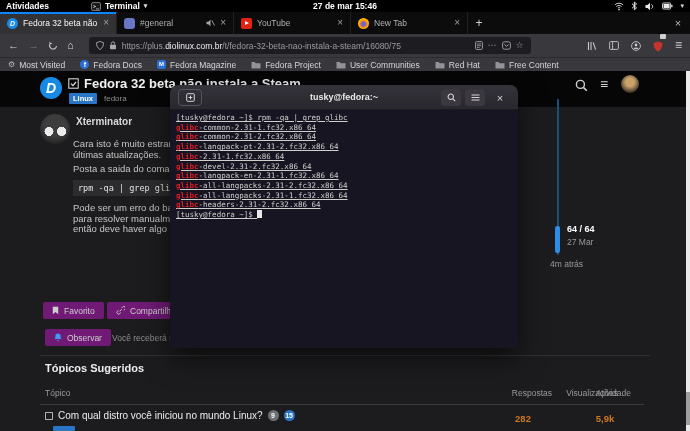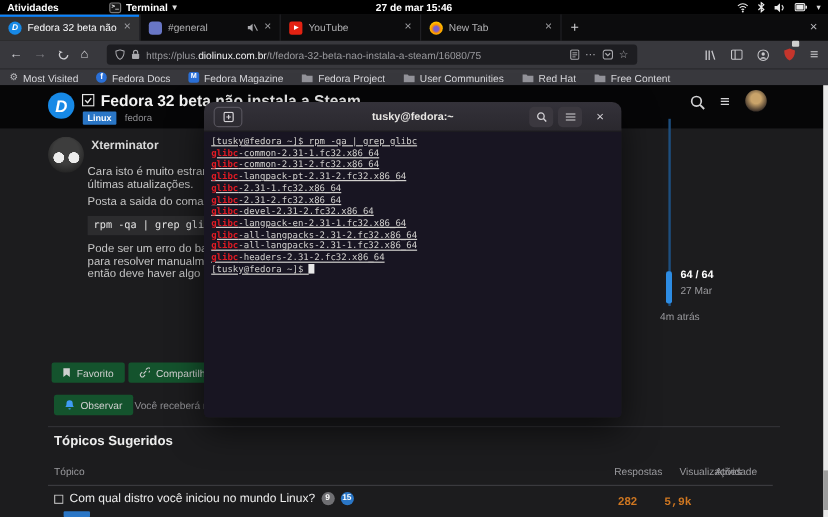--- a/index.html
+++ b/index.html
@@ -82,21 +82,21 @@
                radial-gradient(circle at 72% 58%, #ececec 0 16%, rgba(0,0,0,0) 17%),
                radial-gradient(circle at 50% 40%, #3d3d3d 0 45%, #121212 100%);}
   .post-author{position:absolute;left:76px;top:45px;font-size:10px;font-weight:bold;color:#d8d8d8;}
   .post-body{position:absolute;left:73px;top:68px;width:440px;font-size:9.5px;line-height:10.5px;color:#c6c6c6;}
   .post-body .pline{white-space:nowrap;}
   .pcode{margin:5px 0 7px 0;width:420px;background:#2c2c2e;color:#e3e3e3;
     font-family:"DejaVu Sans Mono",monospace;font-size:8.5px;padding:3px 5px;}
   .pgap{height:4px;}
 
   
-  .btn{position:absolute;height:17px;background:#14532d;border-radius:2px;color:#cfcfcf;font-size:8.5px;
+  .btn{position:absolute;height:17px;background:#701a75;border-radius:2px;color:#cfcfcf;font-size:8.5px;
     display:flex;align-items:center;gap:5px;padding:0 9px;white-space:nowrap;}
   .btn-fav{left:43px;top:231px;}
   .btn-share{left:107px;top:231px;width:92px;}
   .btn-watch{left:45px;top:258px;}
   .watch-note{position:absolute;left:112px;top:262px;font-size:8.5px;color:#8f8f93;white-space:nowrap;}
 
   
   .tl-line{position:absolute;left:557px;top:28px;width:2px;height:156px;background:#1d4e7e;}
   .tl-thumb{position:absolute;left:555px;top:155px;width:5px;height:27px;background:#2d8ce3;border-radius:2px;}
   .tl-pos{position:absolute;left:567px;top:153px;font-size:9px;font-weight:bold;color:#fff;}
@@ -115,21 +115,21 @@
   .sug-row-title{position:absolute;left:45px;top:339px;display:flex;align-items:center;gap:5px;}
   .sug-title{font-size:10px;color:#ececec;white-space:nowrap;}
   .cbadge{width:11px;height:11px;border-radius:50%;color:#fff;font-size:7px;font-weight:bold;
     text-align:center;line-height:11px;}
   .cbadge.gray{background:#6f6f73;}
   .cbadge.blue{background:#2a76c6;}
   .cell{position:absolute;top:342px;font-size:9.5px;text-align:center;}
   .cell.orange{color:#cf7721;font-weight:bold;}
   .cell.gray{color:#8b8b8f;margin-top:28px;}
   .c-replies{left:494px;width:58px;}
-  .c-views{left:532px;width:66px;font-family:Liberation Mono, monospace;}
+  .c-views{left:572px;width:66px;}
   .c-activity{left:596px;width:46px;text-align:right;}
   .tag-sliver{position:absolute;left:53px;top:355px;width:22px;height:5px;background:#2a76c6;border-radius:1px;}
 
   
   .pg-scroll{position:absolute;right:0;top:0;width:4px;height:360px;background:#e9e9e9;}
   .pg-thumb{position:absolute;right:0;top:321px;width:4px;height:33px;background:#9e9e9e;}
 
   
   .terminal{position:absolute;left:170px;top:85px;width:348px;height:263px;border-radius:8px 8px 4px 4px;
     box-shadow:0 10px 28px rgba(0,0,0,0.6);overflow:hidden;}
@@ -412,21 +412,20 @@
           </svg>
       </span>
       <span class="t-btn t-close">×</span>
     </div>
     <div class="t-body">
         <div class="tline">[tusky@fedora ~]$ rpm -qa | grep glibc</div>
         <div class="tline"><span class="tred">glibc</span>-common-2.31-1.fc32.x86_64</div>
         <div class="tline"><span class="tred">glibc</span>-common-2.31-2.fc32.x86_64</div>
         <div class="tline"><span class="tred">glibc</span>-langpack-pt-2.31-2.fc32.x86_64</div>
         <div class="tline"><span class="tred">glibc</span>-2.31-1.fc32.x86_64</div>
-        <div class="tline"><span class="tred">glibc</span>-2.31-2.fc32.x86_64</div>
         <div class="tline"><span class="tred">glibc</span>-devel-2.31-2.fc32.x86_64</div>
         <div class="tline"><span class="tred">glibc</span>-langpack-en-2.31-1.fc32.x86_64</div>
         <div class="tline"><span class="tred">glibc</span>-all-langpacks-2.31-2.fc32.x86_64</div>
         <div class="tline"><span class="tred">glibc</span>-all-langpacks-2.31-1.fc32.x86_64</div>
         <div class="tline"><span class="tred">glibc</span>-headers-2.31-2.fc32.x86_64</div>
         <div class="tline">[tusky@fedora ~]$ <span class="tcursor"></span></div>
       </div>
   </div>
 
 </div>

